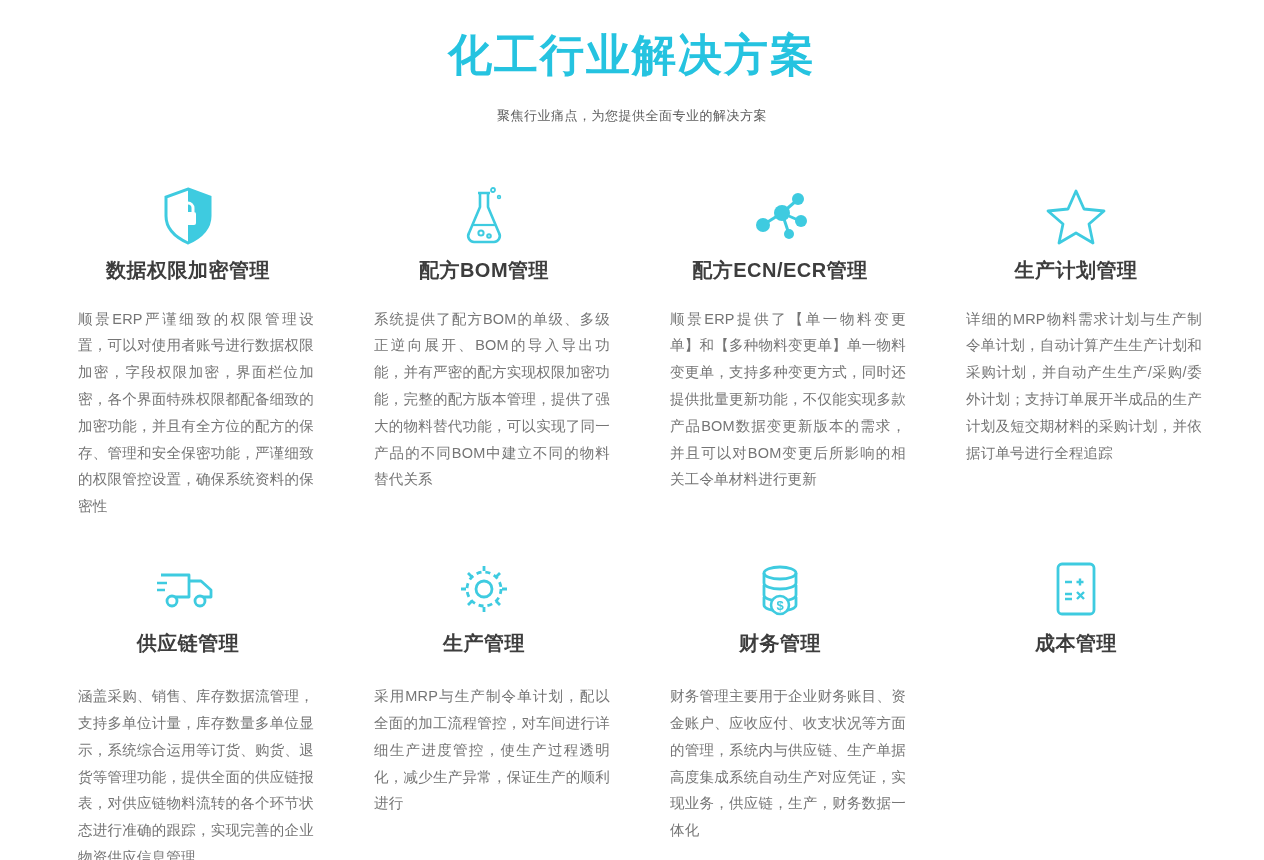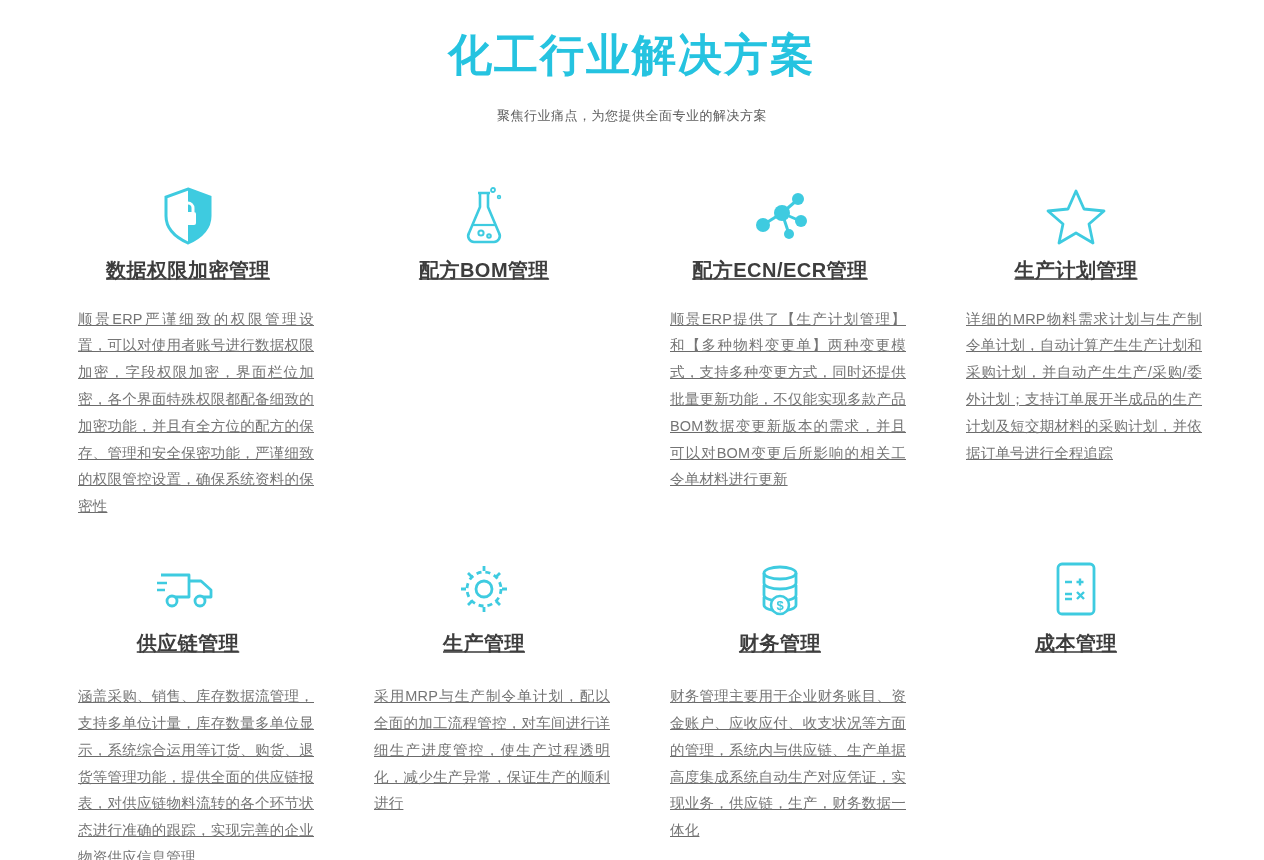--- a/index.html
+++ b/index.html
@@ -43,21 +43,20 @@
     margin-top: 58px;
     display: grid;
     grid-template-columns: repeat(4, 1fr);
     column-gap: 0px;
     row-gap: 36px;
     padding: 0 40px;
   }
   .card {
     padding: 0 22px;
     text-align: center;
-    text-decoration: underline;
   }
   .icon-wrap {
     height: 66px;
     display: flex;
     align-items: center;
     justify-content: center;
   }
   .icon-wrap svg {
     display: block;
   }
@@ -109,38 +108,39 @@
         <svg width="54" height="62" viewBox="0 0 54 62">
           <path d="M21 8 h12 M23 8 v14 L12 48 a6 6 0 0 0 5 9 h20 a6 6 0 0 0 5 -9 L31 22 V8" fill="none" stroke="#3ecbe0" stroke-width="2.6" stroke-linejoin="round"></path>
           <path d="M16 40 h22" stroke="#3ecbe0" stroke-width="2.2"></path>
           <circle cx="24" cy="48" r="2.6" fill="none" stroke="#3ecbe0" stroke-width="2"></circle>
           <circle cx="32" cy="51" r="1.8" fill="none" stroke="#3ecbe0" stroke-width="2"></circle>
           <circle cx="36" cy="5" r="2" fill="none" stroke="#3ecbe0" stroke-width="1.8"></circle>
           <circle cx="42" cy="12" r="1.4" fill="none" stroke="#3ecbe0" stroke-width="1.6"></circle>
         </svg>
       </div>
       <h3 class="card-title">配方BOM管理</h3>
+      <p class="card-desc">系统提供了配方BOM的单级、多级正逆向展开、BOM的导入导出功能，并有严密的配方实现权限加密功能，完整的配方版本管理，提供了强大的物料替代功能，可以实现了同一产品的不同BOM中建立不同的物料替代关系</p>
     </div>
 
     <div class="card">
       <div class="icon-wrap">
         <svg width="64" height="58" viewBox="0 0 64 58">
           <line x1="18" y1="36" x2="34" y2="26" stroke="#3ecbe0" stroke-width="3"></line>
           <line x1="34" y1="26" x2="48" y2="14" stroke="#3ecbe0" stroke-width="3"></line>
           <line x1="34" y1="26" x2="50" y2="33" stroke="#3ecbe0" stroke-width="3"></line>
           <line x1="34" y1="26" x2="40" y2="44" stroke="#3ecbe0" stroke-width="3"></line>
           <circle cx="34" cy="26" r="8" fill="#3ecbe0"></circle>
           <circle cx="15" cy="38" r="7" fill="#3ecbe0"></circle>
           <circle cx="50" cy="12" r="6" fill="#3ecbe0"></circle>
           <circle cx="53" cy="34" r="6" fill="#3ecbe0"></circle>
           <circle cx="41" cy="47" r="5" fill="#3ecbe0"></circle>
         </svg>
       </div>
       <h3 class="card-title">配方ECN/ECR管理</h3>
-      <p class="card-desc">顺景ERP提供了【生产计划管理】和【多种物料变更单】两种变更模式，支持多种变更方式，同时还提供批量更新功能，不仅能实现多款产品BOM数据变更新版本的需求，并且可以对BOM变更后所影响的相关工令单材料进行更新</p>
+      <p class="card-desc">顺景ERP提供了【单一物料变更单】和【多种物料变更单】单一物料变更单，支持多种变更方式，同时还提供批量更新功能，不仅能实现多款产品BOM数据变更新版本的需求，并且可以对BOM变更后所影响的相关工令单材料进行更新</p>
     </div>
 
     <div class="card">
       <div class="icon-wrap">
         <svg width="60" height="58" viewBox="0 0 60 58">
           <path d="M30 4 L38 22 L58 24 L43 37 L47 56 L30 46 L13 56 L17 37 L2 24 L22 22 Z" fill="none" stroke="#3ecbe0" stroke-width="2.8" stroke-linejoin="round"></path>
         </svg>
       </div>
       <h3 class="card-title">生产计划管理</h3>
       <p class="card-desc">详细的MRP物料需求计划与生产制令单计划，自动计算产生生产计划和采购计划，并自动产生生产/采购/委外计划；支持订单展开半成品的生产计划及短交期材料的采购计划，并依据订单号进行全程追踪</p>

